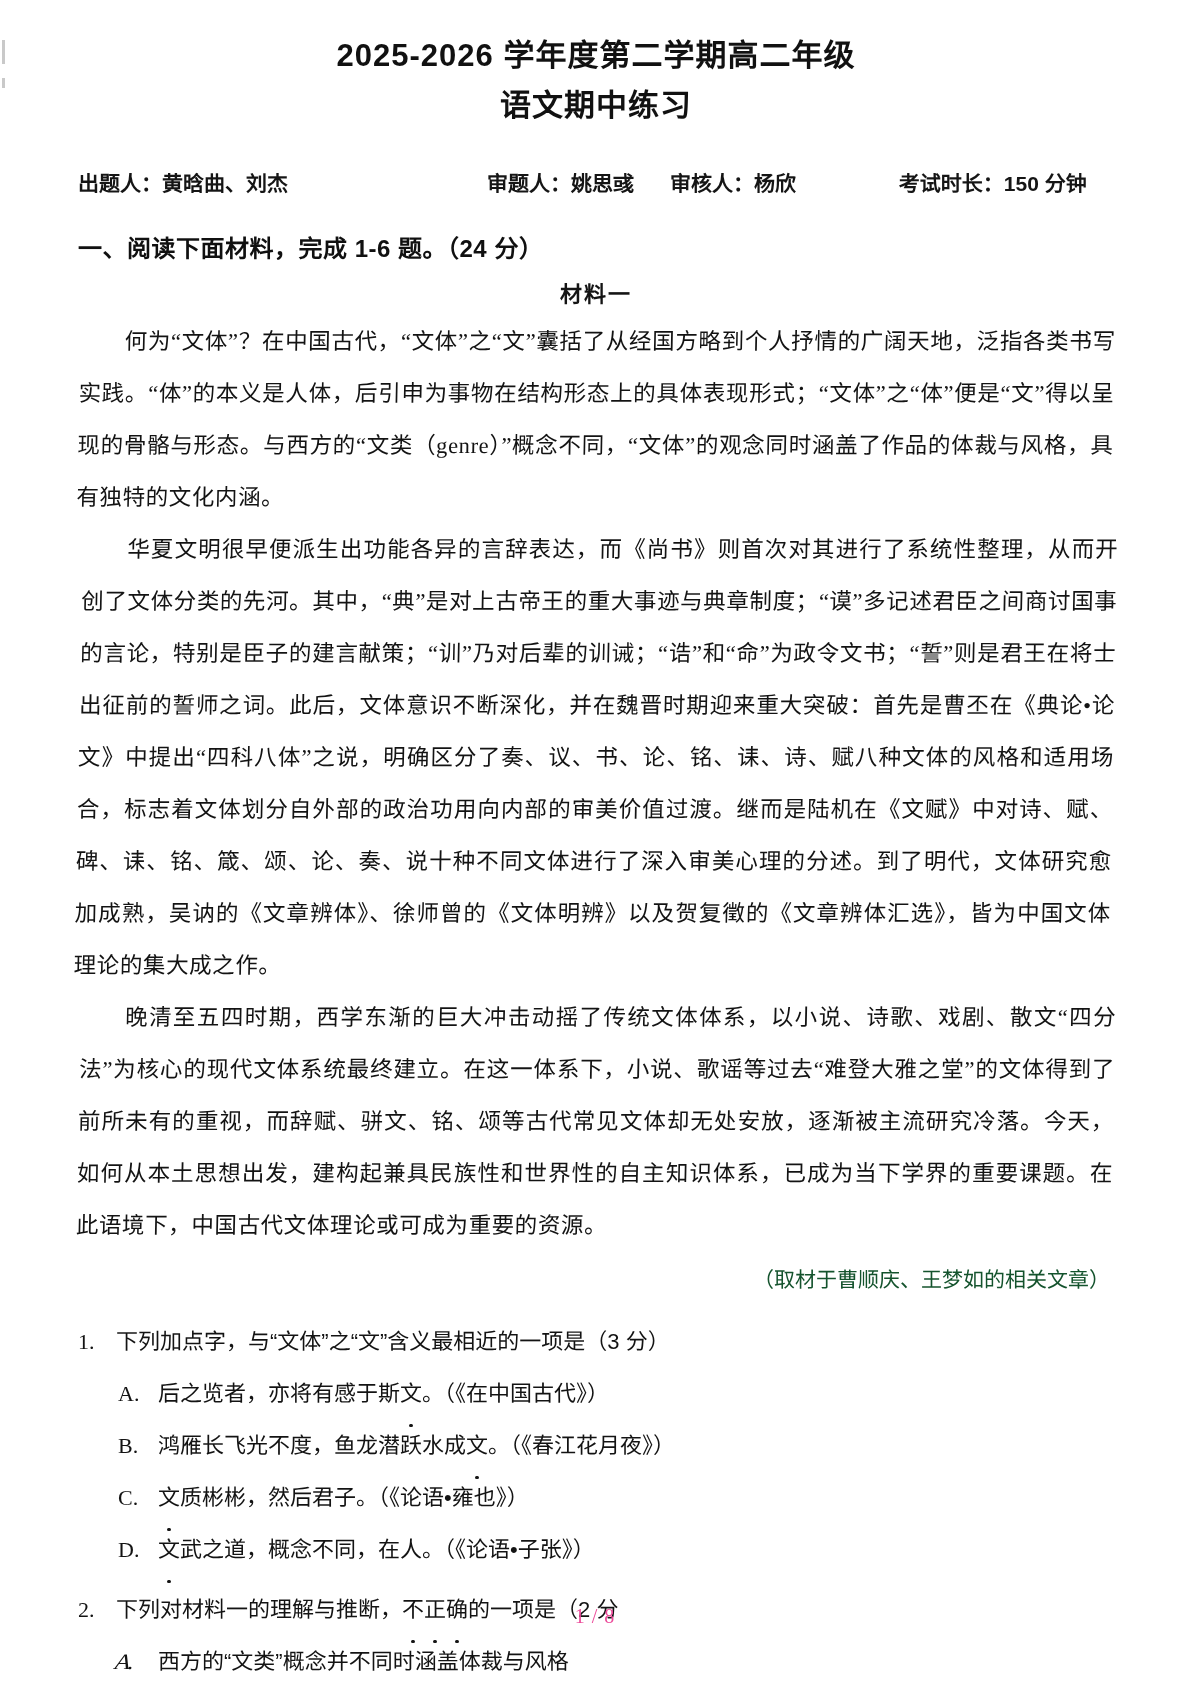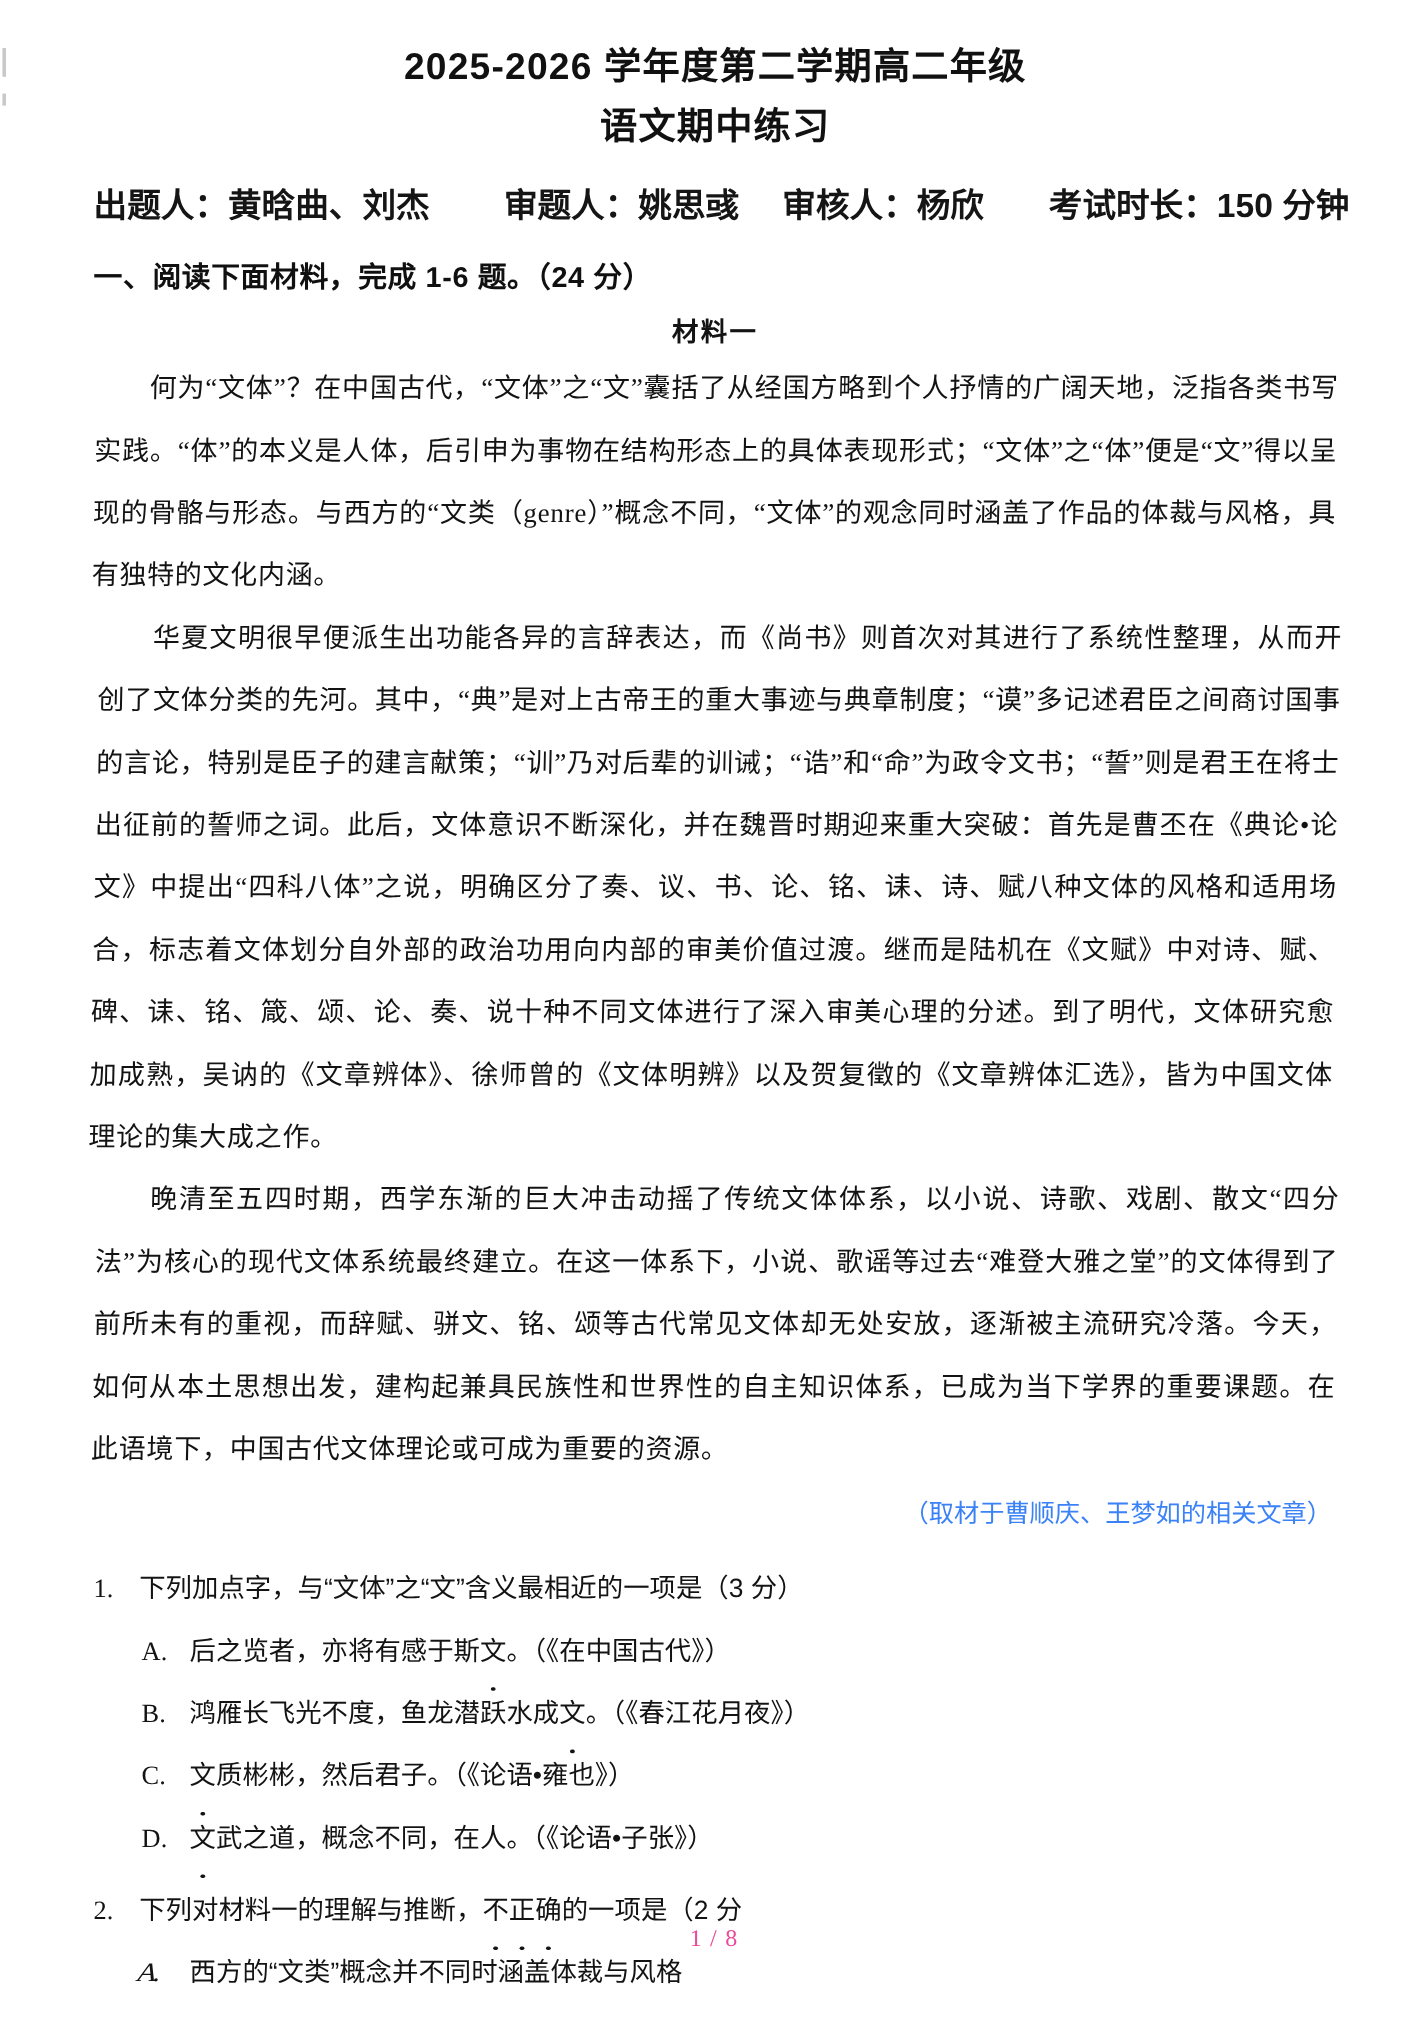--- a/index.html
+++ b/index.html
@@ -50,37 +50,37 @@
     line-height: 1.28;
     color: #111;
   }
   .doc-title.line1 { margin-top: 36px; }
   .doc-title.line2 { margin-top: 10px; }
 
   
   .meta-row {
     display: flex;
     align-items: baseline;
-    margin-top: 24px;
-    font-family: "Liberation Sans", "DejaVu Sans", sans-serif;
-    font-size: 28px;
+    margin-top: 42px;
+    font-family: "Liberation Sans", "DejaVu Sans", sans-serif;
+    font-size: 21px;
     font-weight: bold;
     color: #151515;
     white-space: nowrap;
     gap: 36px;
   }
   .meta-item { display: inline-block; }
   .meta-item.author   { width: 330px; }
   .meta-item.reviewer { width: 250px; text-align: right; }
   .meta-item.checker  { width: 215px; }
   .meta-item.duration { width: 240px; }
 
   
   .section-heading {
-    margin-top: 22px;
+    margin-top: 32px;
     font-family: "Liberation Sans", "DejaVu Sans", sans-serif;
     font-weight: bold;
     font-size: 24px;
     letter-spacing: 0.5px;
     color: #101010;
   }
 
   
   .material-label {
     text-align: center;
@@ -106,21 +106,21 @@
     transform: skewX(-1.2deg);
   }
 
   .attribution {
     margin-top: 6px;
     text-align: right;
     padding-right: 4px;
     font-family: "Liberation Sans", "DejaVu Sans", sans-serif;
     font-size: 21px;
     line-height: 44px;
-    color: #3b82f6;
+    color: #14532d;
   }
 
   
   .questions { margin-top: 14px; }
   .question-block { margin-bottom: 8px; }
 
   .question-stem {
     display: flex;
     align-items: baseline;
     font-family: "Liberation Sans", "DejaVu Sans", sans-serif;

